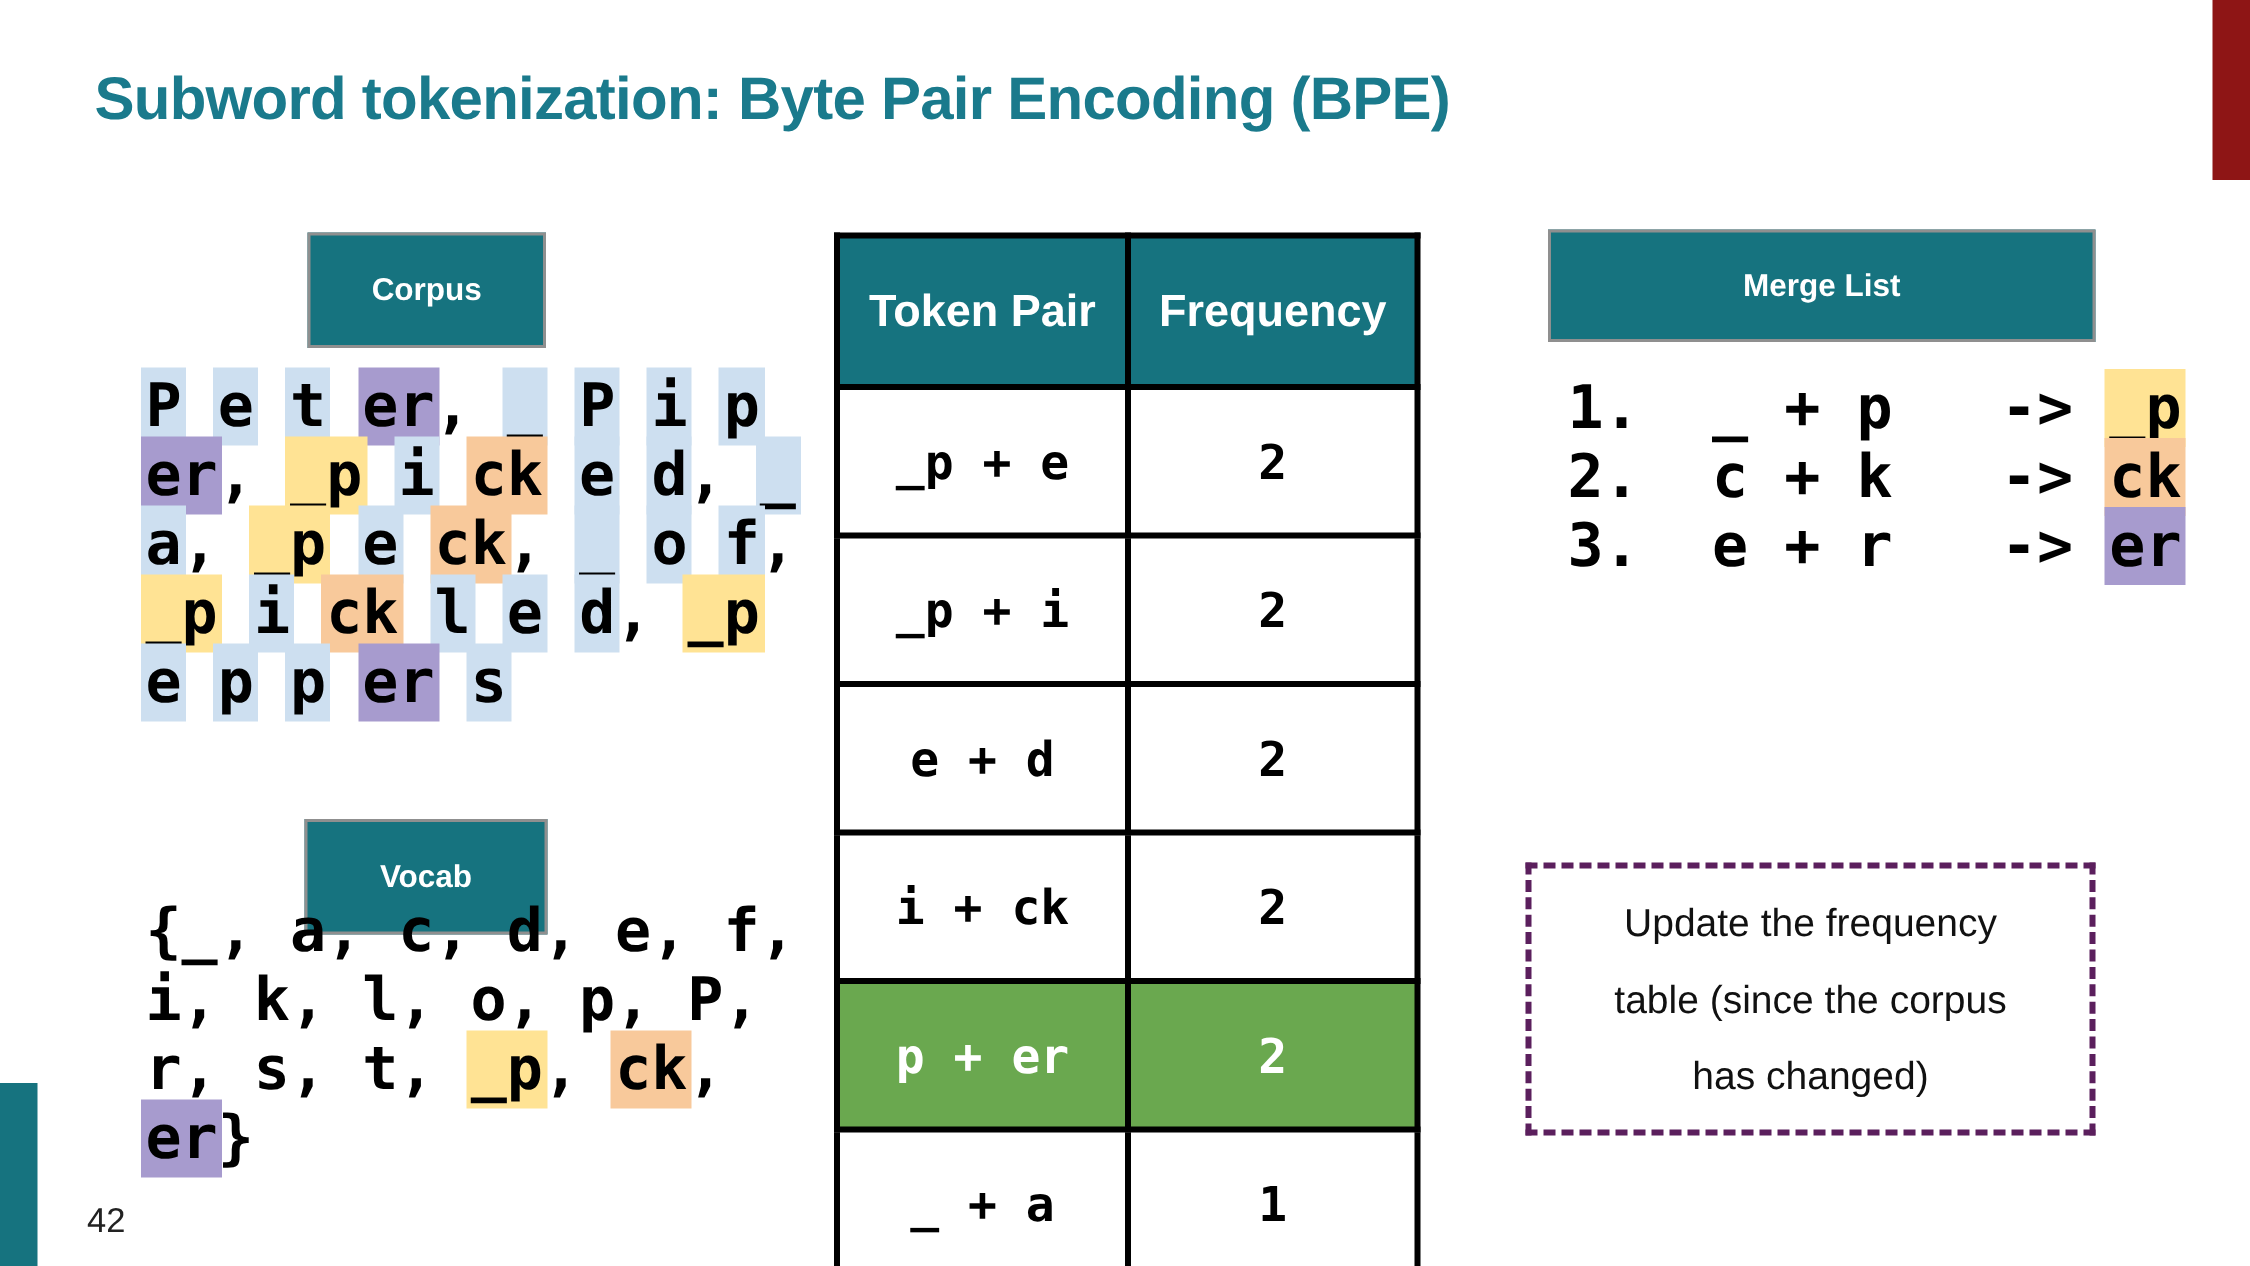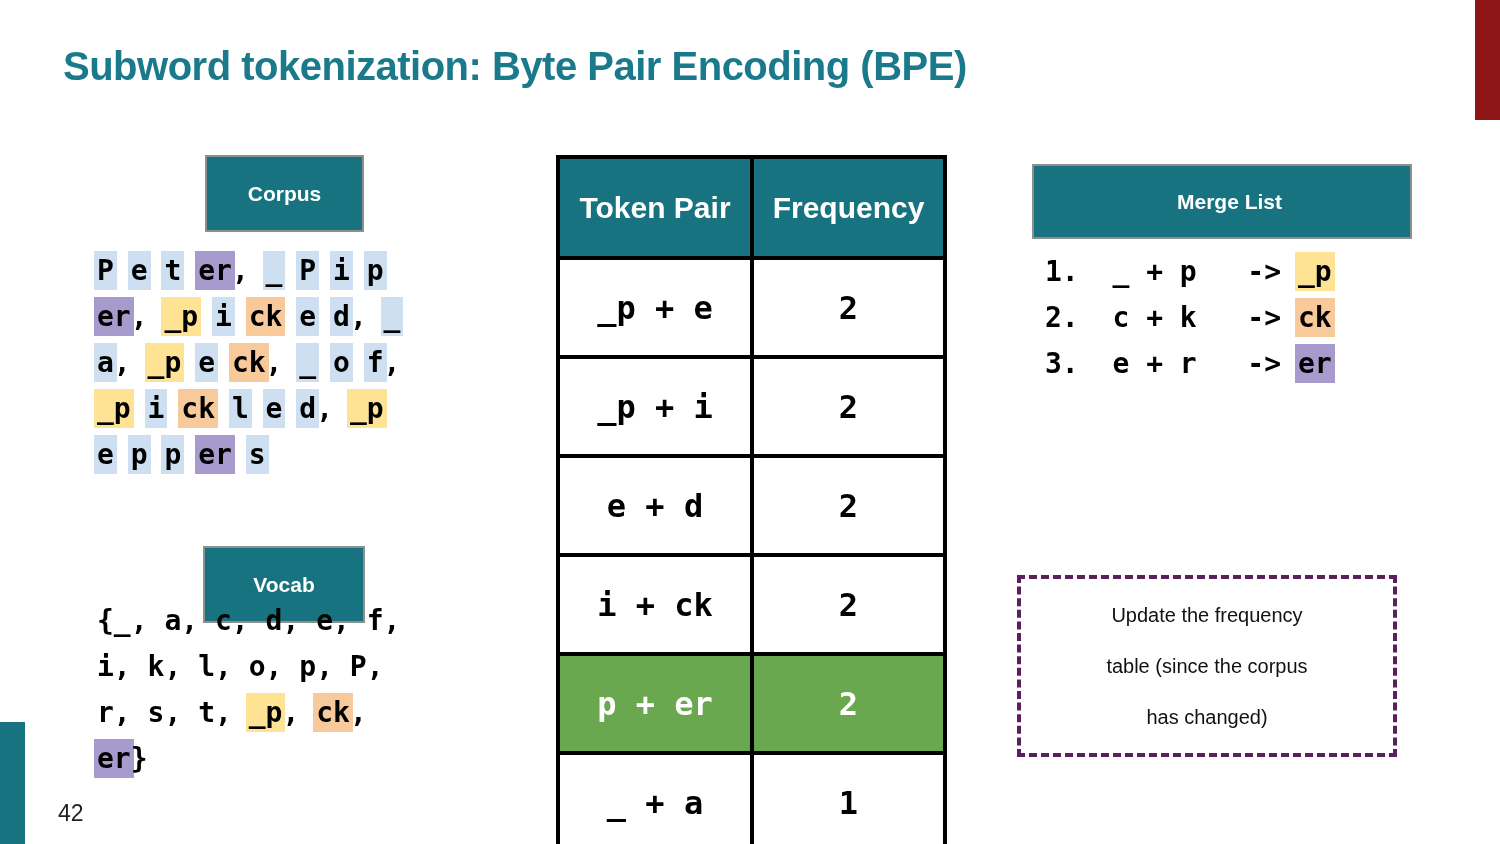--- a/index.html
+++ b/index.html
@@ -20,24 +20,24 @@
     position:absolute;left:0;top:722px;width:25px;height:122px;
     background:var(--teal);
   }
   .tag{
     position:absolute;background:var(--teal);border:2px solid #8f8f8f;
     color:#fff;font-weight:bold;font-size:21px;
     display:flex;align-items:center;justify-content:center;
   }
   #corpus-header{left:205px;top:155px;width:155px;height:73px;}
   #vocab-header{left:203px;top:530px;width:158px;height:73px;margin-top:16px;}
-  #merge-header{left:1032px;top:164px;width:361px;height:71px;padding-left:15px;}
+  #merge-header{left:1032px;top:153px;width:361px;height:71px;}
   .code{
     position:absolute;font-family:"DejaVu Sans Mono",monospace;
-    font-weight:bold;font-size:28px;line-height:46px;color:#000;
+    font-weight:bold;font-size:40px;line-height:46px;color:#000;
   }
   #corpus-text{left:97px;top:248px;}
   #vocab-text{left:97px;top:598px;}
   #merge-list{left:1045px;top:249px;}
   .code-line{white-space:pre;}
   .hl{padding:3px 3px;margin:0 -3px;}
   .hl-blue{background:var(--hl-blue);}
   .hl-yellow{background:var(--hl-yellow);}
   .hl-orange{background:var(--hl-orange);}
   .hl-purple{background:var(--hl-purple);}
@@ -52,21 +52,21 @@
   }
   .freq-table td{
     font-family:"DejaVu Sans Mono",monospace;font-weight:bold;font-size:32px;
     text-align:center;vertical-align:middle;height:71px;background:#fff;color:#000;
   }
   .freq-table tr.green td{background:var(--green);color:#fff;}
   .note{
     position:absolute;left:1017px;top:575px;width:372px;height:174px;
     border:4px dashed var(--dashed-purple);background:#fff;
     display:flex;flex-direction:column;justify-content:center;align-items:center;
-    font-size:20px;line-height:51px;color:#111;text-align:center;
+    font-size:26px;line-height:51px;color:#111;text-align:center;
   }
   .page-number{
     position:absolute;left:58px;top:800px;font-size:23px;color:#222;
   }
 </style>
 </head>
 <body>
 
 <div class="slide" style="--teal: #16737f; --title-teal: #1a7a8c; --green: #6aa84f; --hl-blue: #cddff0; --hl-yellow: #ffe394; --hl-orange: #f8c99b; --hl-purple: #a79bce; --dark-red: #8e1515; --dashed-purple: #5b1f5d;">
 

